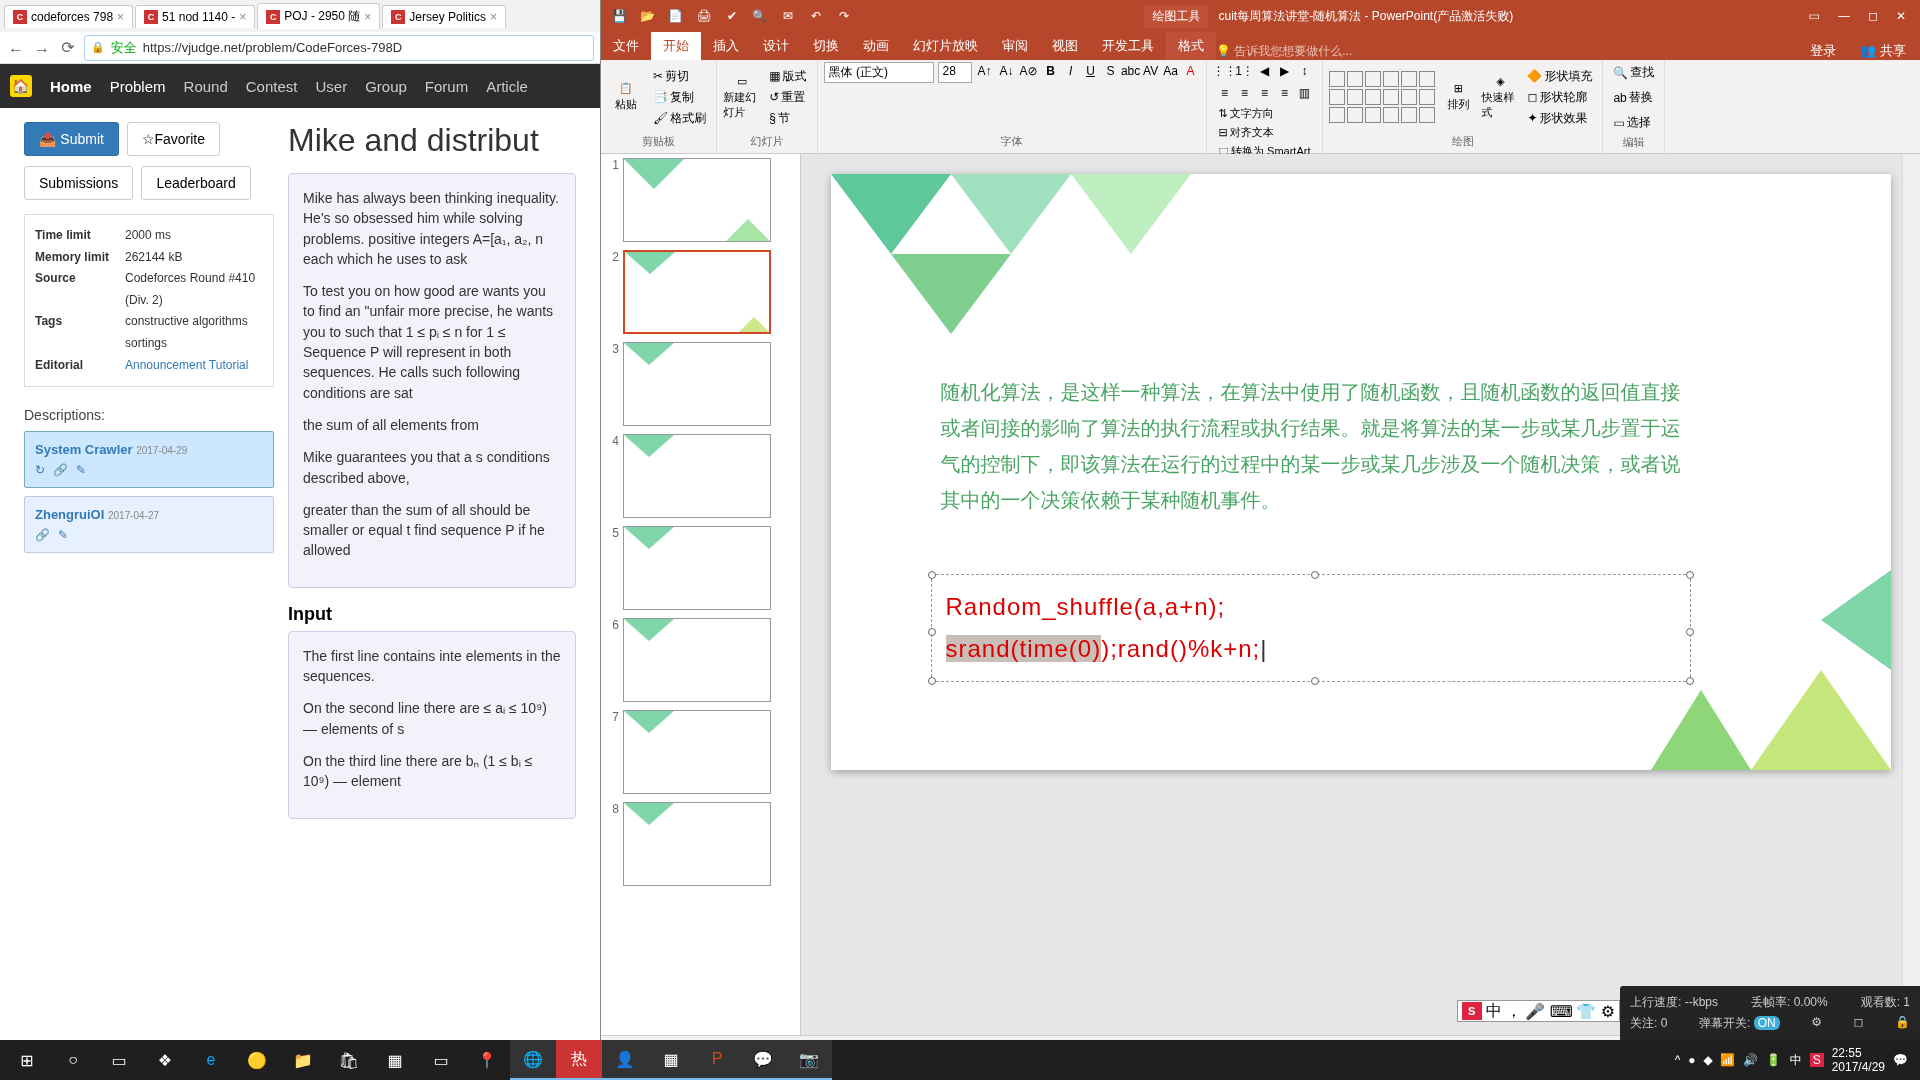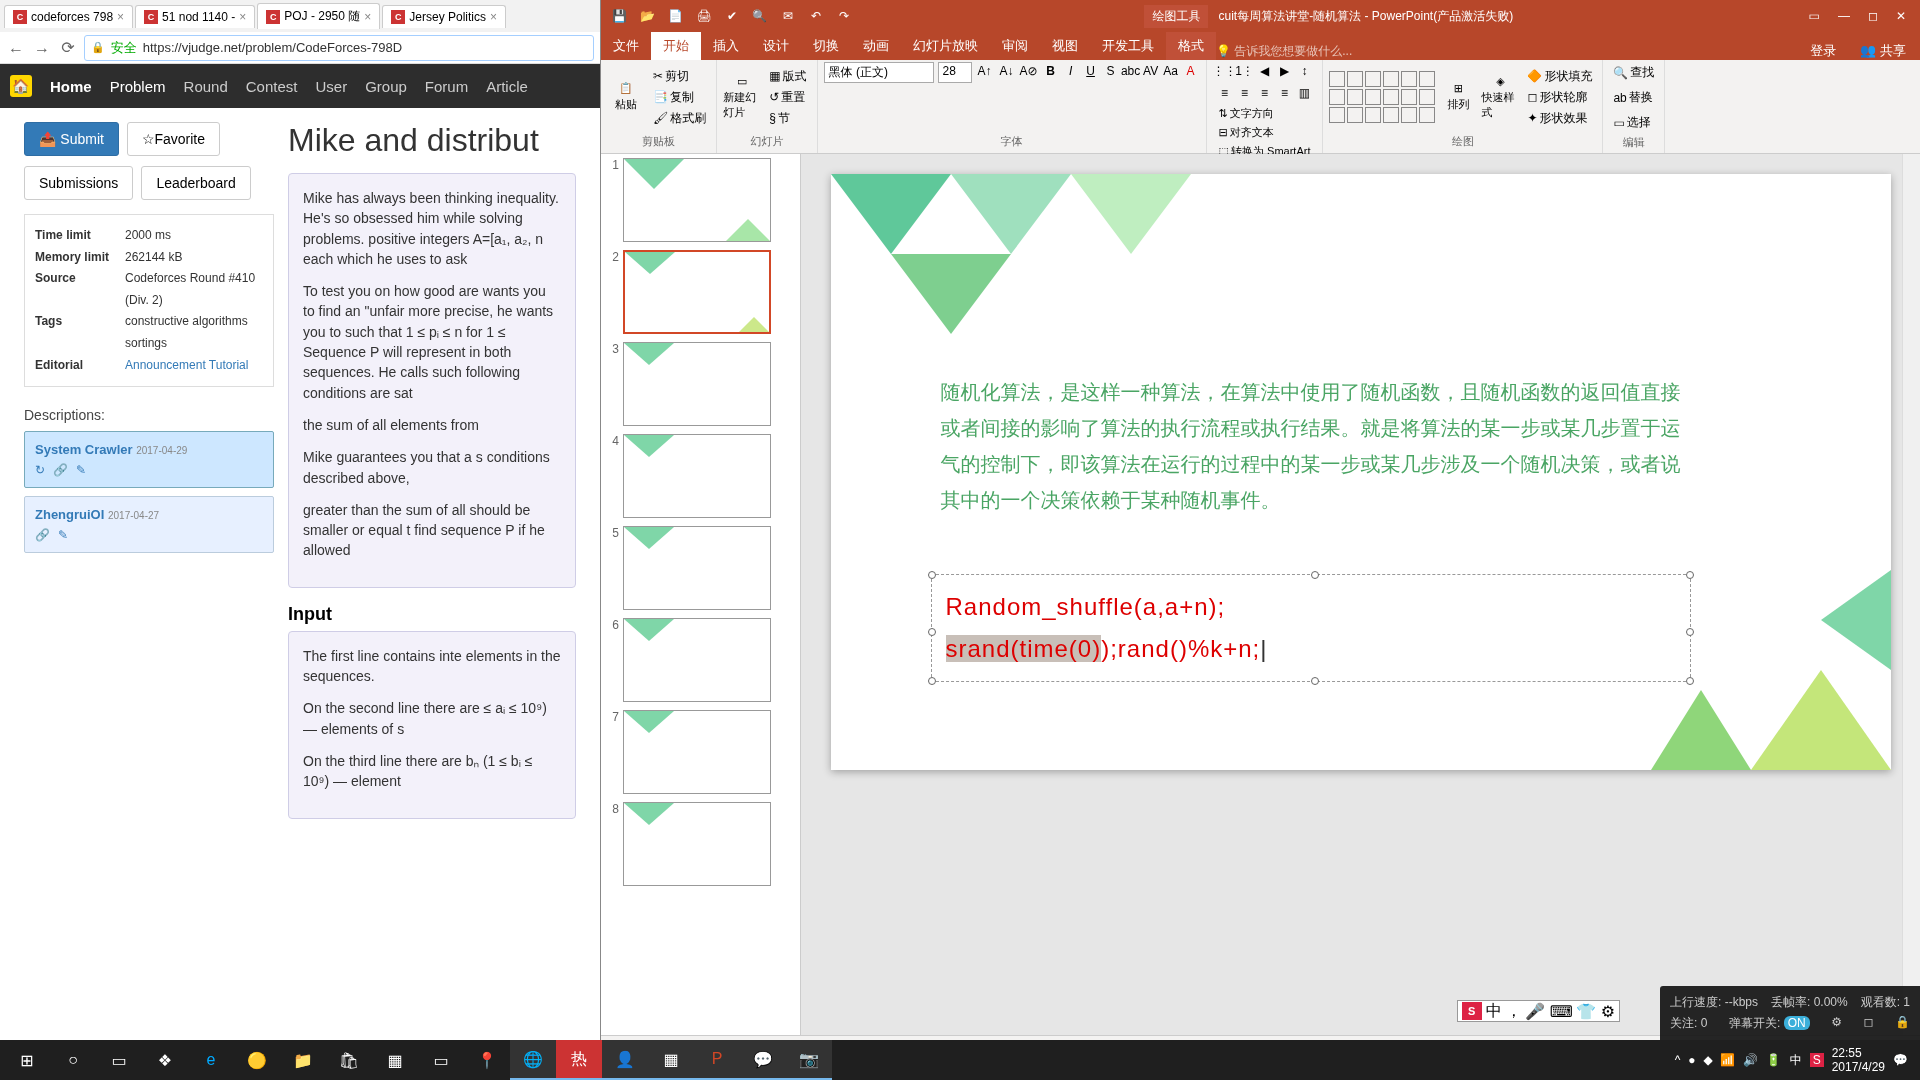--- a/index.html
+++ b/index.html
@@ -98,21 +98,21 @@
 
 
 .taskbar { position:absolute; left:0; bottom:0; width:1920px; height:40px; background:#1f1f1f; display:flex; align-items:center; padding:0 4px; }
 .task-btn { width:46px; height:40px; display:flex; align-items:center; justify-content:center; color:#fff; cursor:pointer; }
 .task-btn.active { border-bottom:2px solid #76b9ed; background:#333; }
 .task-spacer { flex:1; }
 .tray { display:flex; align-items:center; gap:8px; color:#fff; font-size:12px; padding-right:8px; }
 .clock { line-height:1.2; }
 
 
-.float-panel { position:absolute; right:0; bottom:40px; width:260px; background:rgba(20,20,20,0.92); color:#ccc; font-size:12px; padding:6px 10px; border-radius:3px 0 0 0; }
+.float-panel { position:absolute; right:0; bottom:40px; width:300px; background:rgba(20,20,20,0.92); color:#ccc; font-size:12px; padding:6px 10px; border-radius:3px 0 0 0; }
 .float-row { display:flex; justify-content:space-between; padding:2px 0; }
 .ime-bar { position:absolute; right:300px; bottom:58px; height:22px; background:#fff; border:1px solid #999; display:flex; align-items:center; padding:0 4px; gap:4px; }
 .ime-bar .s { width:20px; height:18px; background:#d24; color:#fff; font-size:11px; display:flex; align-items:center; justify-content:center; font-weight:bold; }
 </style>
 </head>
 <body>
 
 <div class="browser">
   <div class="tabs-row">
     <div class="tab">

